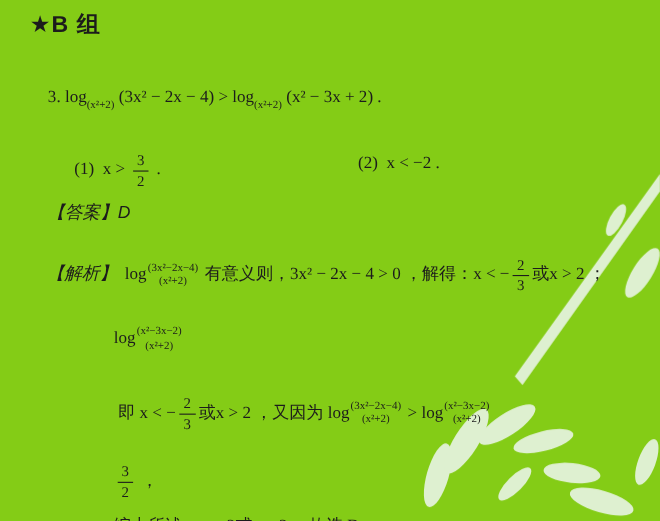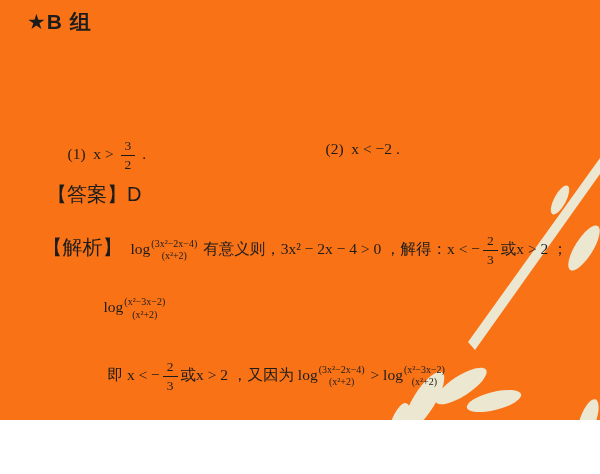--- a/index.html
+++ b/index.html
@@ -1,36 +1,36 @@
 <!DOCTYPE html>
 <html><head>
 <meta charset="utf-8">
 <style>
   html,body{margin:0;padding:0;}
   .page{
     position:relative;
-    width:600px;height:420px;
-    background:#f97316;
+    width:600px;height:474px;
+    background:#84cc16;
     color:#1c1c1c;
     font-family:"Liberation Serif","DejaVu Serif",serif;
     overflow:hidden;
   }
   .wm{position:absolute;left:0;top:0;pointer-events:none;}
   .heading{
     position:absolute;left:27px;top:8px;
     font-family:"Liberation Sans","DejaVu Sans",sans-serif;
     font-size:21px;font-weight:bold;letter-spacing:1px;
   }
   .row{
     position:absolute;
     white-space:pre;
     font-size:15.5px;
     line-height:22px;
   }
-  .cnlabel{font-size:20px;}
+  .cnlabel{font-size:16px;font-style:italic;}
   .subsc{font-size:10px;vertical-align:-5px;letter-spacing:0;}
   .logstack{
     display:inline-flex;flex-direction:column;align-items:center;
     vertical-align:middle;
     font-size:10px;line-height:1.25;
     margin:0 2px 0 1px;
   }
   .frac{
     display:inline-flex;flex-direction:column;align-items:center;
     vertical-align:middle;
@@ -56,20 +56,23 @@
       <ellipse cx="494" cy="401" rx="28" ry="9" transform="rotate(-14 494 401)"></ellipse>
       <ellipse cx="520" cy="430" rx="26" ry="9" transform="rotate(6 520 430)"></ellipse>
       <ellipse cx="547" cy="456" rx="30" ry="10" transform="rotate(16 547 456)"></ellipse>
       <ellipse cx="468" cy="440" rx="20" ry="7" transform="rotate(-45 468 440)"></ellipse>
       <ellipse cx="588" cy="420" rx="22" ry="8" transform="rotate(-70 588 420)"></ellipse>
     </g>
   </svg>
 
   <div class="heading">★B 组</div>
 
+  <div class="row" style="left:28px;top:56px;">
+    <span>3. </span><span><span>log</span><span class="subsc">(x²+2)</span></span><span> (3x² − 2x − 4) &gt; </span><span><span>log</span><span class="subsc">(x²+2)</span></span><span> (x² − 3x + 2) .</span>
+  </div>
 
   <div class="row" style="left:52px;top:116px;">
     <span>(1)  x &gt; </span><span class="frac"><span class="num">3</span><span class="den">2</span></span><span> .</span>
   </div>
 
   <div class="row" style="left:310px;top:116px;">
     <span>(2)  x &lt; −2 .</span>
   </div>
 
   <div class="row cnlabel" style="left:27px;top:161px;">

